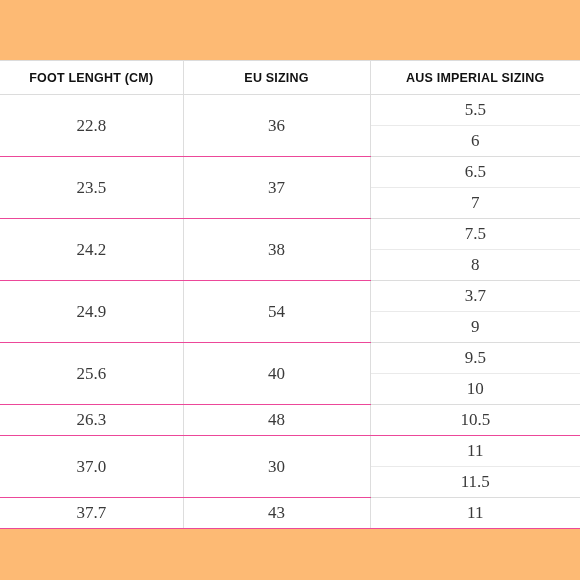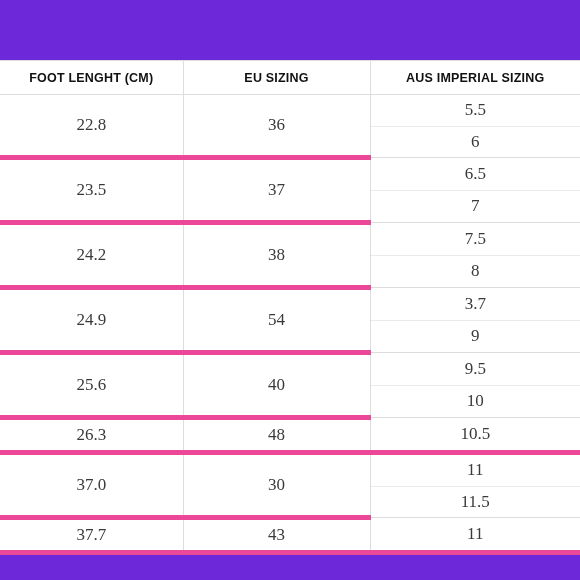--- a/index.html
+++ b/index.html
@@ -11,21 +11,21 @@
     height: 580px;
     background: #ffffff;
     font-family: "Liberation Sans", sans-serif;
     overflow: hidden;
   }
 
   #canvas {
     position: relative;
     width: 580px;
     height: 580px;
-    background: #6d28d9;
+    background: #fdba74;
   }
 
   
   #size-table {
     position: absolute;
     left: 0;
     top: 60px;
     width: 580px;
     border-collapse: collapse;
     table-layout: fixed;
@@ -55,21 +55,21 @@
   #size-table thead th:last-child { border-right: none; }
 
   
   #size-table tbody td {
     padding: 0 4px;
     font-family: "Liberation Serif", serif;
     font-size: 17px;
     color: #3a3a3a;
     text-align: center;
     vertical-align: middle;
-    border-bottom: 5px solid #ec4899;
+    border-bottom: 1px solid #ec4899;
     border-right: 1px solid #dddddd;
     background: #ffffff;
   }
   #size-table tbody td.cell-aus { border-right: none; margin-left: 40px; }
 
   
   #size-table tbody td.span2 { height: 60px; }
 
   
   #size-table tbody td.sub-top {

